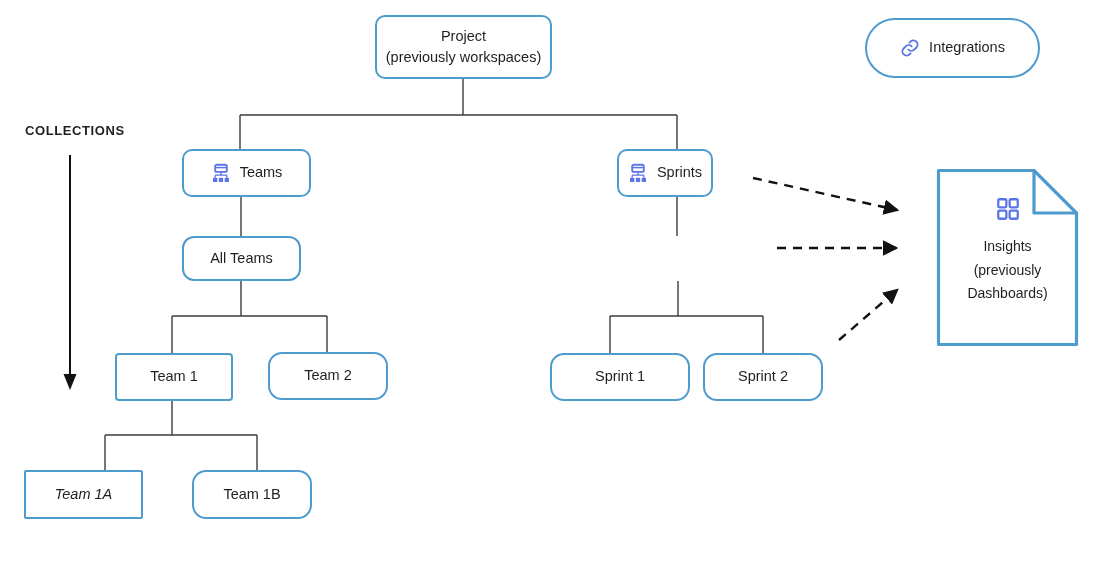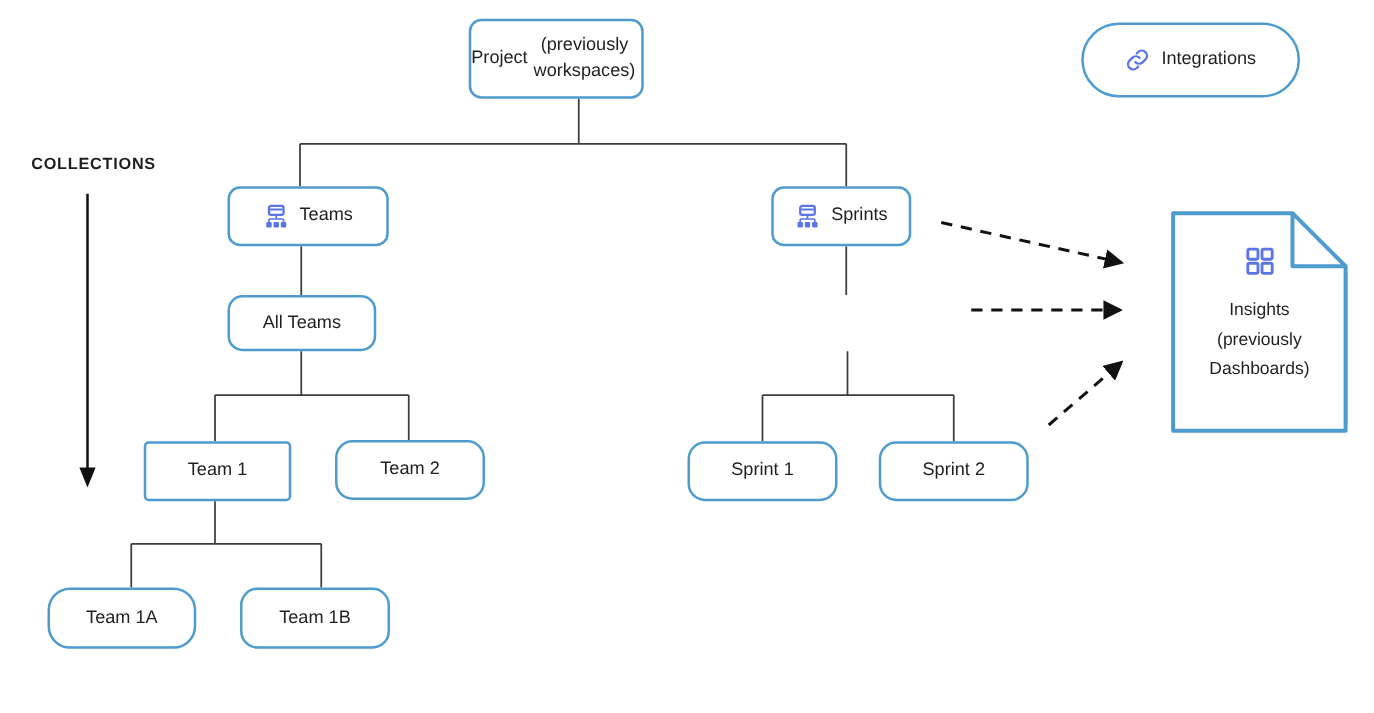--- a/index.html
+++ b/index.html
@@ -26,30 +26,30 @@
     border: 2px solid var(--node-border, #4E9BCD);
     border-radius: 12px;
     font-size: 14.5px;
     color: var(--text, #1f1f1f);
     text-align: center;
     line-height: 1.45;
   }
   .node .icon { display: inline-flex; color: var(--icon-accent, #5B74E6); }
   .node .icon svg { display: block; }
 
-  .node.project      { left: 375px; top: 15px;  width: 140px; height: 64px; flex-direction: row; gap: 0; border-radius: 10px; }
+  .node.project      { left: 375px; top: 15px;  width: 177px; height: 64px; flex-direction: column; gap: 0; border-radius: 10px; }
   .node.teams        { left: 182px; top: 149px; width: 129px; height: 48px; border-radius: 10px; }
-  .node.sprints      { left: 617px; top: 149px; width: 112px; height: 48px; border-radius: 10px; }
+  .node.sprints      { left: 617px; top: 149px; width: 96px; height: 48px; border-radius: 10px; }
   .node.all-teams    { left: 182px; top: 236px; width: 119px; height: 45px; border-radius: 12px; }
   .node.all-sprints  { left: 618px; top: 236px; width: 120px; height: 45px; border-radius: 12px; }
   .node.team1        { left: 115px; top: 353px; width: 118px; height: 48px; border-radius: 4px; }
   .node.team2        { left: 268px; top: 352px; width: 120px; height: 48px; border-radius: 14px; }
-  .node.team1a       { left: 38px;  top: 470px; width: 119px; height: 49px; border-radius: 18px; }
+  .node.team1a       { left: 24px;  top: 470px; width: 119px; height: 49px; border-radius: 2px; font-style: italic; }
   .node.team1b       { left: 192px; top: 470px; width: 120px; height: 49px; border-radius: 14px; }
-  .node.sprint1      { left: 550px; top: 353px; width: 120px; height: 48px; border-radius: 14px; }
+  .node.sprint1      { left: 550px; top: 353px; width: 140px; height: 48px; border-radius: 14px; }
   .node.sprint2      { left: 703px; top: 353px; width: 120px; height: 48px; border-radius: 14px; }
   .node.integrations { left: 865px; top: 18px;  width: 175px; height: 60px; border-radius: 30px; }
 
   .collections-label {
     position: absolute;
     left: 25px; top: 123px;
     font-size: 13px;
     letter-spacing: 0.6px;
     color: var(--text, #1f1f1f);
     font-weight: bold;

